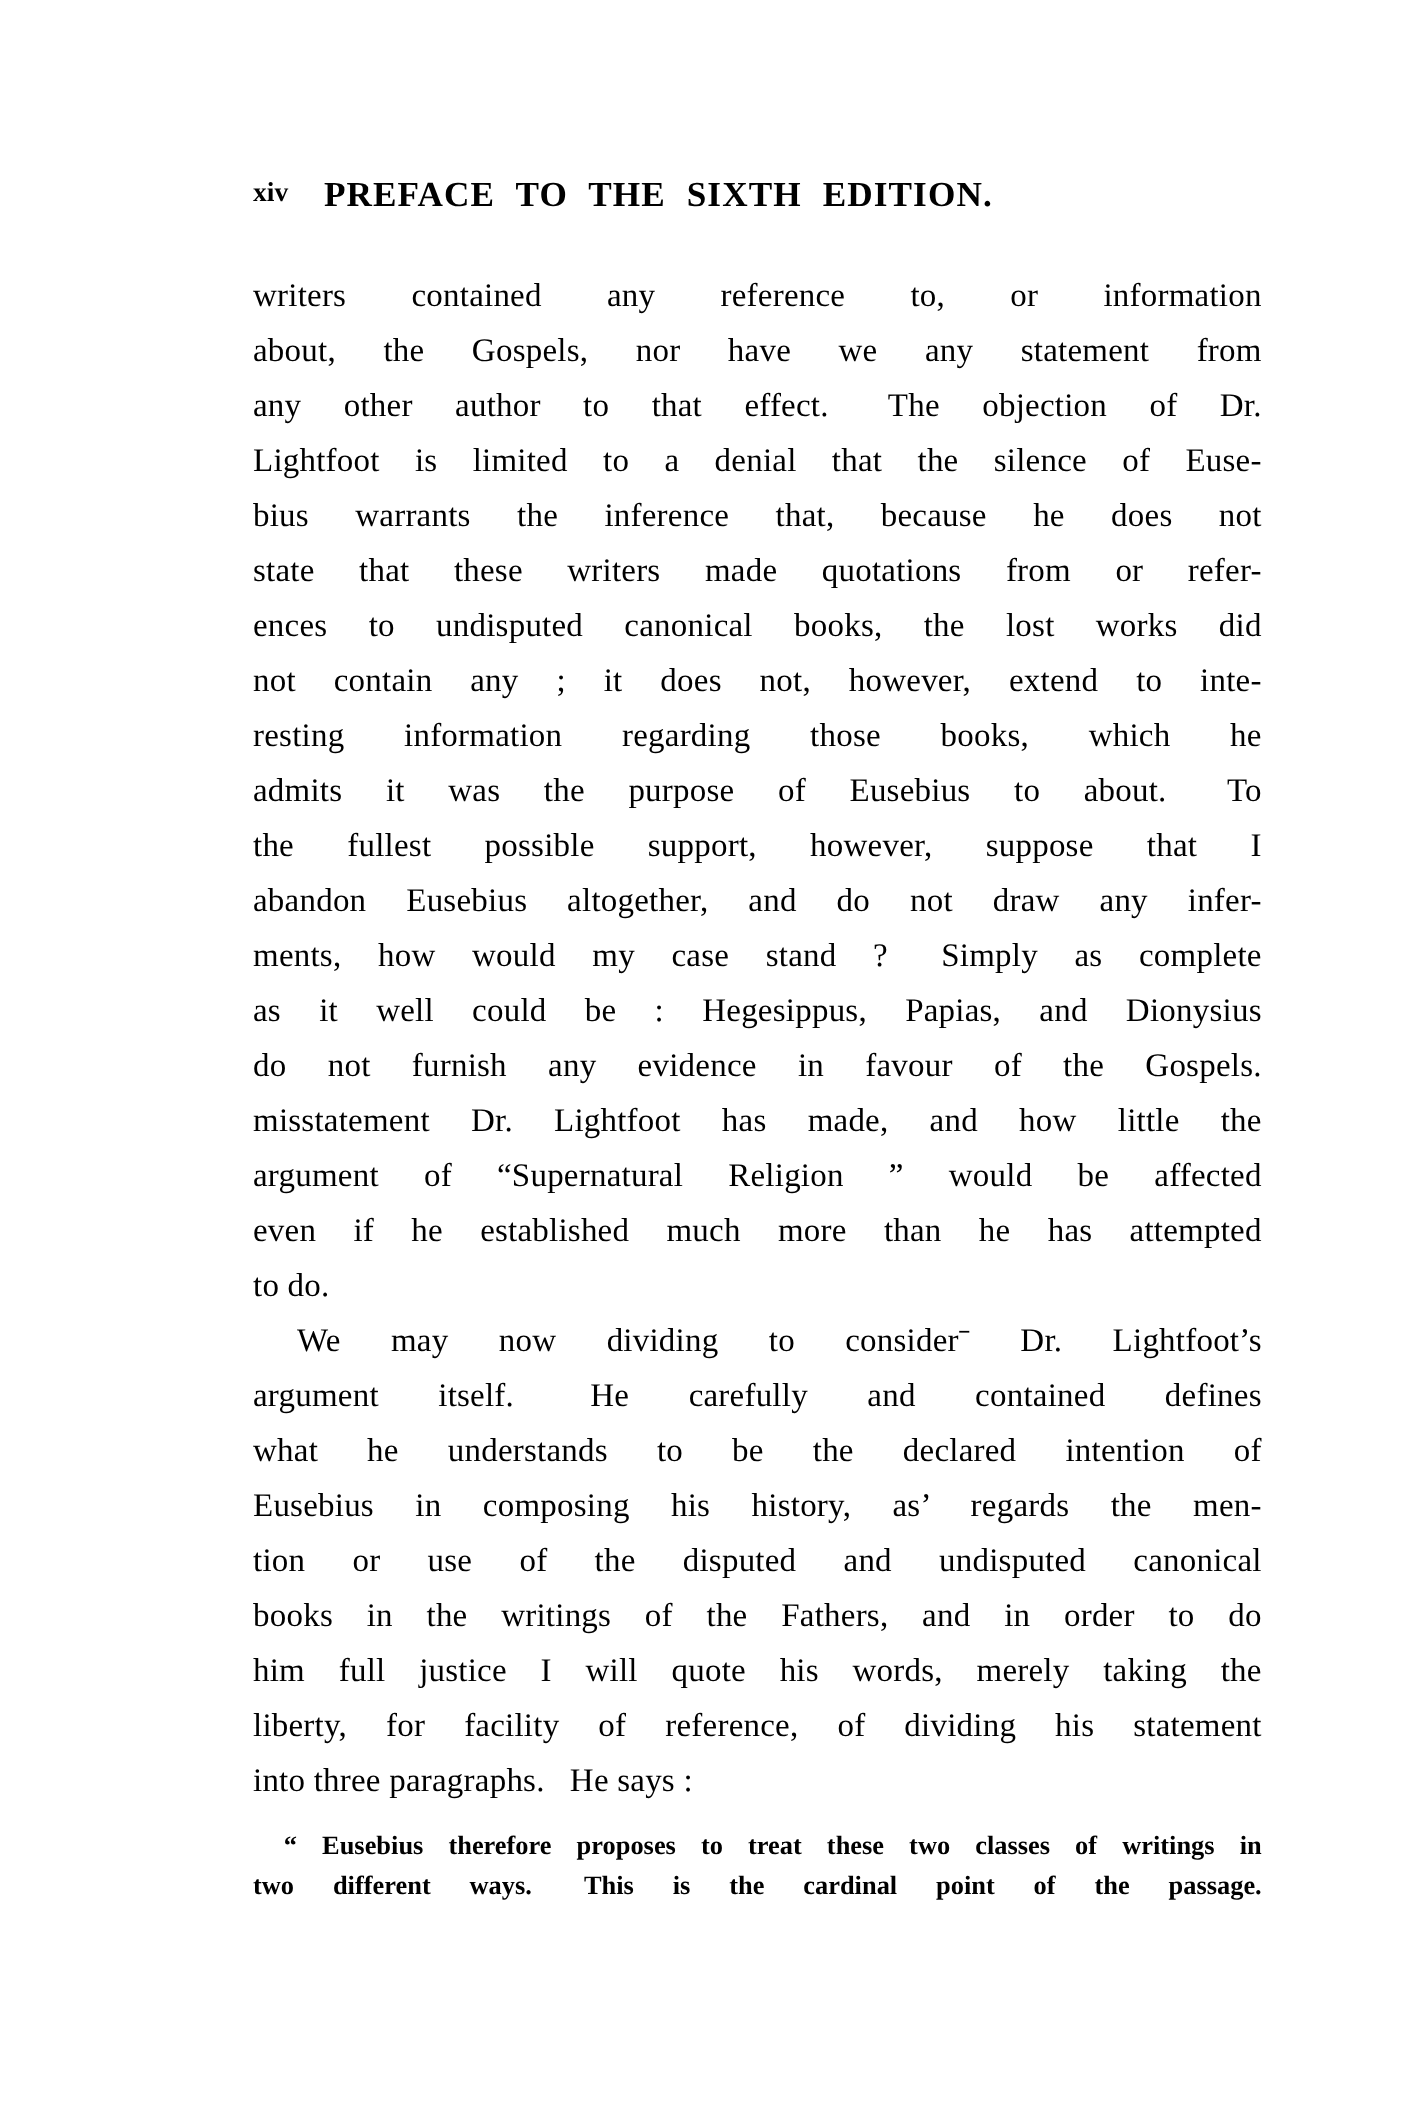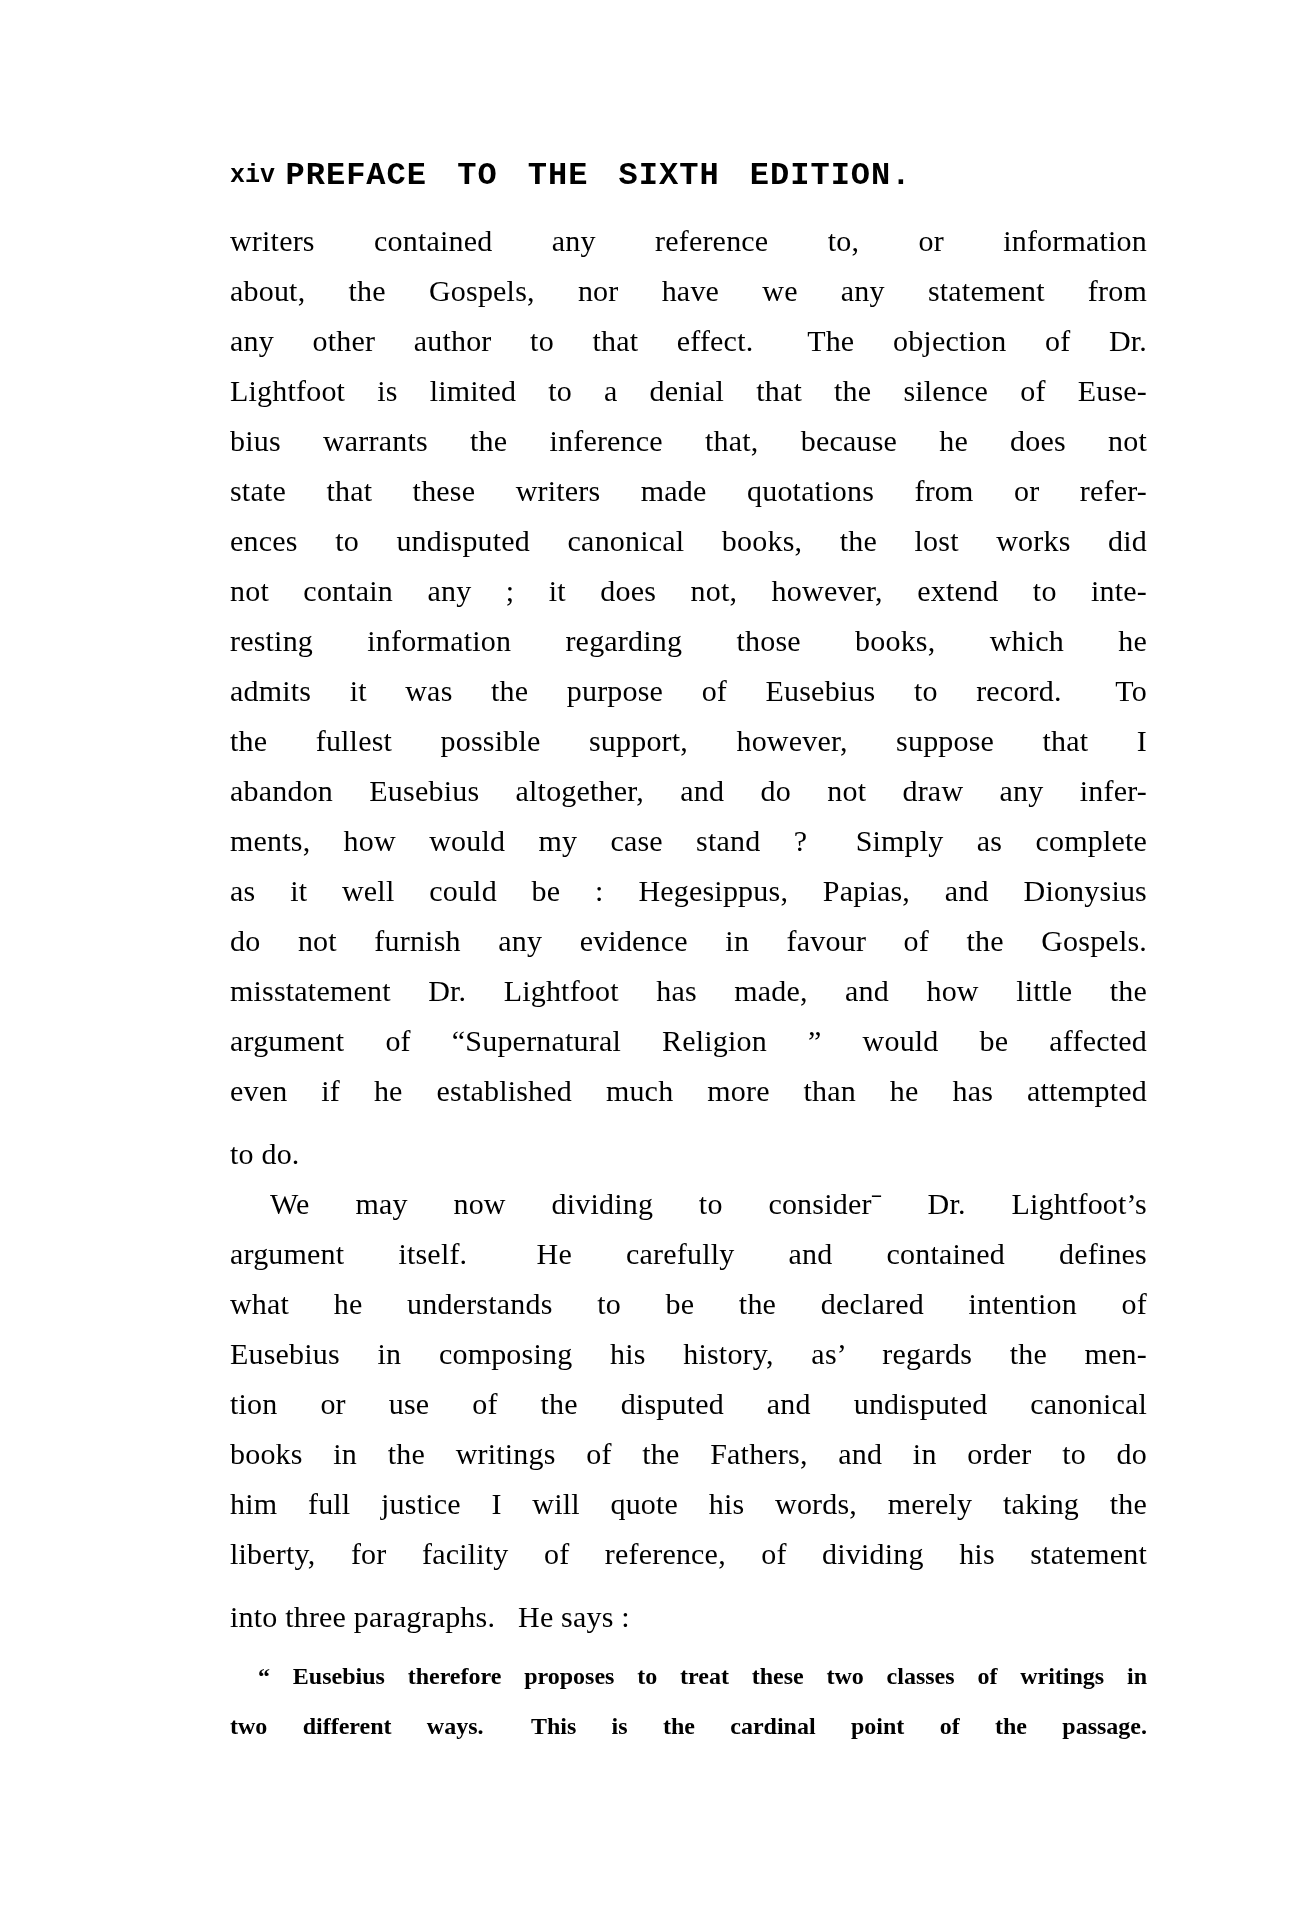--- a/index.html
+++ b/index.html
@@ -23,22 +23,21 @@
   .column {
     position: absolute;
     left: 230px;
     top: 158px;
     width: 917px;
   }
   .page-header {
     position: relative;
     height: 36px;
     line-height: 36px;
-    margin-bottom: 22px;
-    font-family: Liberation Mono, monospace;
+    margin-bottom: 50px;
   }
   .page-number {
     position: absolute;
     left: 0;
     top: 0;
     font-weight: bold;
     font-size: 25px;
   }
   .running-title {
     display: block;
@@ -51,21 +50,21 @@
   }
   .body-text .line {
     font-size: 30px;
     line-height: 50px;
     height: 50px;
     text-align: justify;
     text-align-last: justify;
     letter-spacing: 0.2px;
   }
   .line.indent { padding-left: 40px; }
-  .line.no-just { text-align-last: left; margin-top: 13px; }
+  .line.no-just { text-align-last: left; }
   .footnote {
     margin-top: 16px;
     font-weight: bold;
   }
   .footnote .line {
     font-size: 24px;
     line-height: 37px;
     height: 37px;
     text-align: justify;
     text-align-last: justify;
@@ -86,21 +85,21 @@
     <div class="body-text">
         <div class="line">writers contained any reference to, or information</div>
         <div class="line">about, the Gospels, nor have we any statement from</div>
         <div class="line">any other author to that effect.  The objection of Dr.</div>
         <div class="line">Lightfoot is limited to a denial that the silence of Euse-</div>
         <div class="line">bius warrants the inference that, because he does not</div>
         <div class="line">state that these writers made quotations from or refer-</div>
         <div class="line">ences to undisputed canonical books, the lost works did</div>
         <div class="line">not contain any ; it does not, however, extend to inte-</div>
         <div class="line">resting information regarding those books, which he</div>
-        <div class="line">admits it was the purpose of Eusebius to record.  To</div>
+        <div class="line">admits it was the purpose of Eusebius to about.  To</div>
         <div class="line">the fullest possible support, however, suppose that I</div>
         <div class="line">abandon Eusebius altogether, and do not draw any infer-</div>
         <div class="line">ments, how would my case stand ?  Simply as complete</div>
         <div class="line">as it well could be : Hegesippus, Papias, and Dionysius</div>
         <div class="line">do not furnish any evidence in favour of the Gospels.</div>
         <div class="line">misstatement Dr. Lightfoot has made, and how little the</div>
         <div class="line">argument of “Supernatural Religion ” would be affected</div>
         <div class="line">even if he established much more than he has attempted</div>
         <div class="line no-just">to do.</div>
         <div class="line indent">We may now dividing to considerˉ Dr. Lightfoot’s</div>

